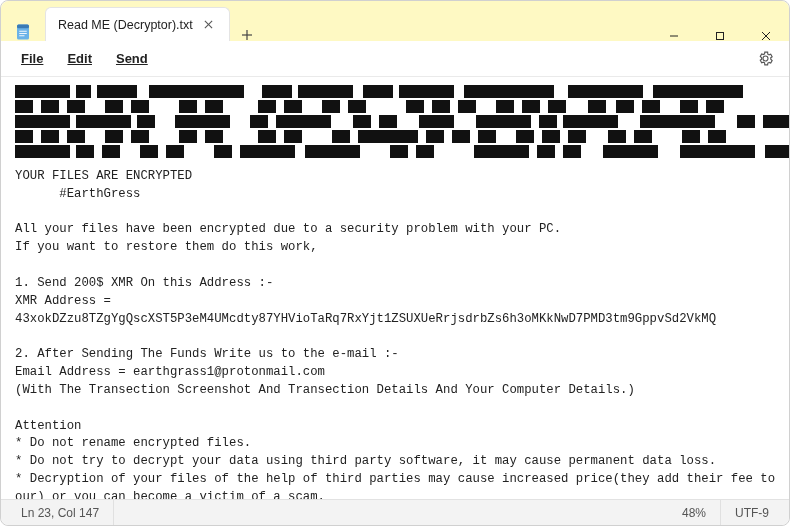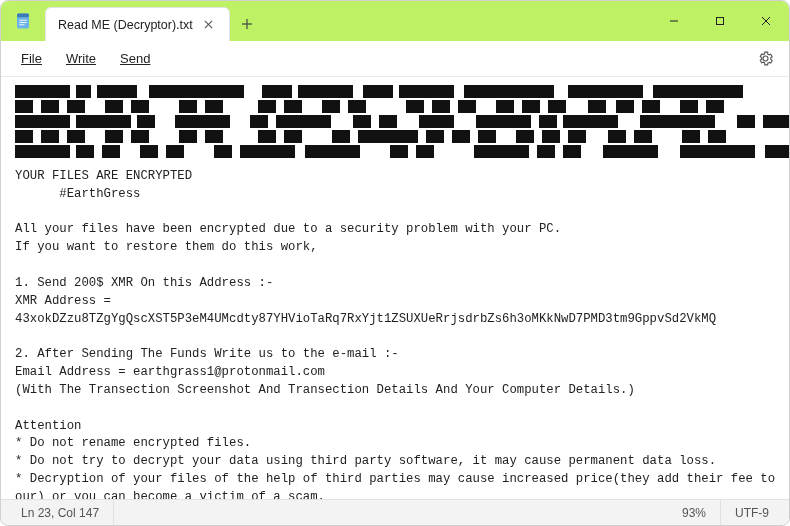--- a/index.html
+++ b/index.html
@@ -2,32 +2,32 @@
 <html><head>
 <meta charset="utf-8">
 <style>
   * { margin: 0; padding: 0; box-sizing: border-box; }
   html, body { width: 790px; height: 526px; overflow: hidden; font-family: "Segoe UI", Arial, sans-serif; }
   .window {
     width: 790px; height: 526px; background: #f9f9f9;
     border: 1px solid #d0d0d0; border-radius: 8px; display: flex; flex-direction: column;
     position: relative;
   }
-  .titlebar { height: 40px; display: flex; align-items: center; background: #bef264; border-radius: 8px 8px 0 0; }
+  .titlebar { height: 40px; display: flex; align-items: flex-end; background: #fef9c3; border-radius: 8px 8px 0 0; }
   .app-icon { width: 44px; display:flex; align-items:center; justify-content:center; }
   .app-icon svg { width: 18px; height: 18px; }
   .tab { display:flex; align-items:center; gap:8px; background:#fff; border-radius:6px 6px 0 0; padding: 0 12px; margin-top:6px; max-width: 220px; height:34px; border:1px solid #e4e4e4; border-bottom:none;}
   .tab-title { font-size: 12.5px; color:#222; white-space:nowrap; overflow:hidden; text-overflow:ellipsis; max-width:150px;}
   .tab-close { width:16px; height:16px; display:flex; align-items:center; justify-content:center; color:#555; border-radius:3px;}
   .new-tab { width:34px; display:flex; align-items:center; justify-content:center; color:#444; font-size:16px; margin-top:6px;}
   .spacer { flex: 1; }
   .win-controls { display:flex; }
   .win-btn { width:46px; display:flex; align-items:center; justify-content:center; color:#222;}
   .win-btn svg { width:10px; height:10px; }
-  .menubar { height:36px; background:#fff; display:flex; align-items:center; padding: 0 10px; gap:4px; border-bottom:1px solid #eaeaea;}
+  .menubar { height:36px; background:#fff; display:flex; align-items:center; padding: 0 10px; gap:4px; border-bottom:1px solid #eaeaea;font-weight:bold;}
   .menu-item { font-size:13px; color:#222; padding:4px 10px; border-radius:4px; text-decoration: underline; text-decoration-color: transparent;}
   .menu-item .ul { text-decoration: underline; }
   .menu-spacer { flex:1; }
   .gear { width:28px; height:28px; display:flex; align-items:center; justify-content:center; color:#444;}
   .content { flex:1; background:#fff; overflow:hidden; padding: 8px 14px 4px 14px; }
   .blocklines { line-height: 0; }
   .blocklines .row { white-space: nowrap; margin-bottom: 0px; height: 15px; }
   .blk { display:inline-block; height:13px; background:#111; vertical-align:top; margin-right:0px;}
   .gap { display:inline-block; height:13px; vertical-align:top;}
   .text { font-family: Consolas, "Courier New", monospace; font-size: 12.3px; color:#222; white-space: pre; line-height: 1.45; margin-top: 8px;}
@@ -82,21 +82,21 @@
           <svg viewBox="0 0 10 10">
             <line x1="1" y1="1" x2="9" y2="9" stroke="#222" stroke-width="1"></line>
             <line x1="9" y1="1" x2="1" y2="9" stroke="#222" stroke-width="1"></line>
           </svg>
         </div>
     </div>
   </div>
 
   <div class="menubar">
     <span class="menu-item"><span class="ul">File</span></span>
-    <span class="menu-item"><span class="ul">Write</span></span>
+    <span class="menu-item"><span class="ul">Edit</span></span>
     <span class="menu-item"><span class="ul">Send</span></span>
     <div class="menu-spacer"></div>
     <div class="gear">
       <svg viewBox="0 0 24 24" width="17" height="17">
           <path fill="none" stroke="#555" stroke-width="1.6" d="M12 8.5a3.5 3.5 0 1 0 0 7 3.5 3.5 0 0 0 0-7zM19.4 13c0-.3.1-.7.1-1s0-.7-.1-1l2-1.5-2-3.5-2.4.9c-.5-.4-1.1-.7-1.7-1L15 3h-4l-.3 2.5c-.6.2-1.2.6-1.7 1l-2.4-1-2 3.5L6.6 11c0 .3-.1.7-.1 1s0 .7.1 1l-2 1.5 2 3.5 2.4-.9c.5.4 1.1.7 1.7 1L11 21h4l.3-2.5c.6-.2 1.2-.6 1.7-1l2.4 1 2-3.5L19.4 13z"></path>
         </svg>
     </div>
   </div>
 
   <div class="content">
@@ -124,17 +124,17 @@
 Attention
 * Do not rename encrypted files.
 * Do not try to decrypt your data using third party software, it may cause permanent data loss.
 * Decryption of your files of the help of third parties may cause increased price(they add their fee to
 our) or you can become a victim of a scam.</div>
   </div>
 
   <div class="statusbar">
     <div class="status-seg">Ln 23, Col 147</div>
     <div class="status-spacer"></div>
-    <div class="status-seg">93%</div>
+    <div class="status-seg">48%</div>
     <div class="status-seg">UTF-9</div>
   </div>
 
 </div>
 
 </body></html>

